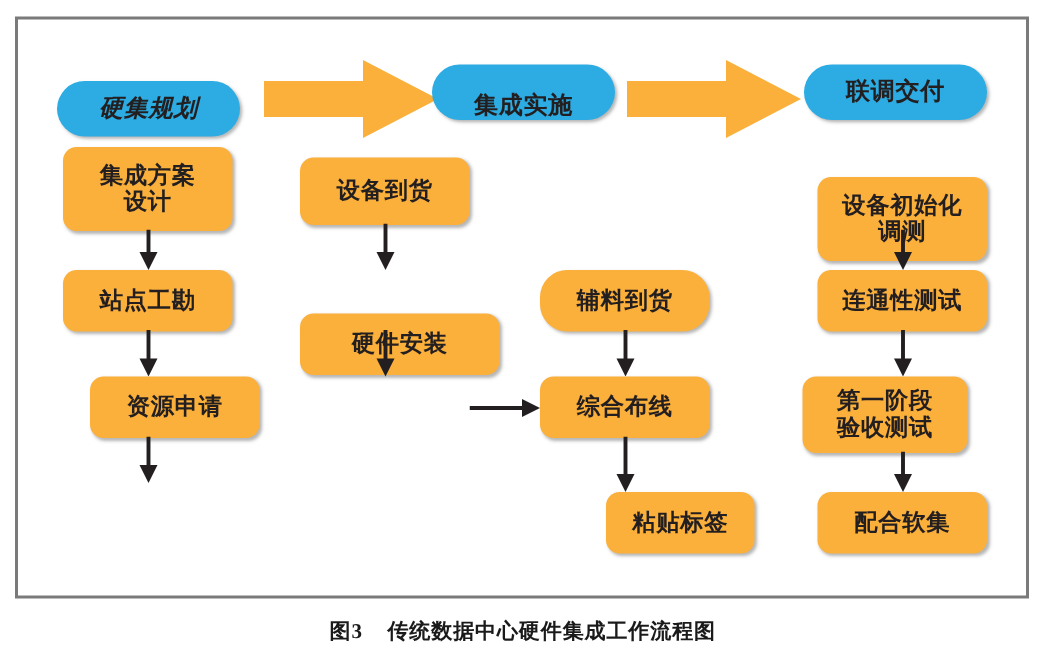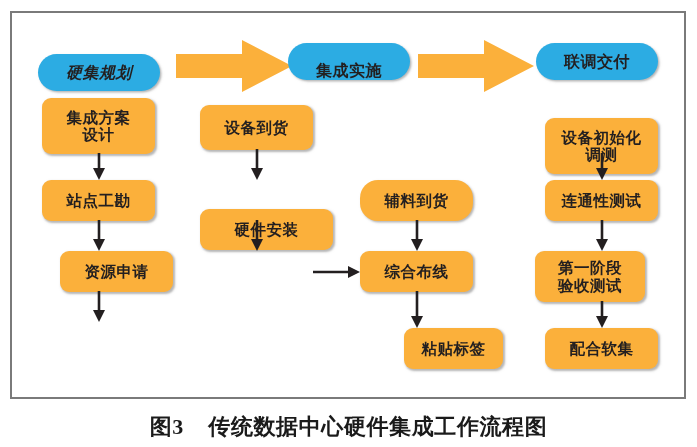--- a/index.html
+++ b/index.html
@@ -75,21 +75,21 @@
   .conn {
     position: absolute;
   }
   
   .caption {
     position: absolute;
     left: 0;
     top: 412px;
     width: 697px;
     text-align: center;
-    font-size: 22px;
+    font-size: 14px;
     font-weight: 700;
     color: #1a1a1a;
     letter-spacing: 0.6px;
     font-family: "Liberation Serif", "DejaVu Serif", serif;
     white-space: pre;
   }
 </style>
 </head>
 <body>
 

